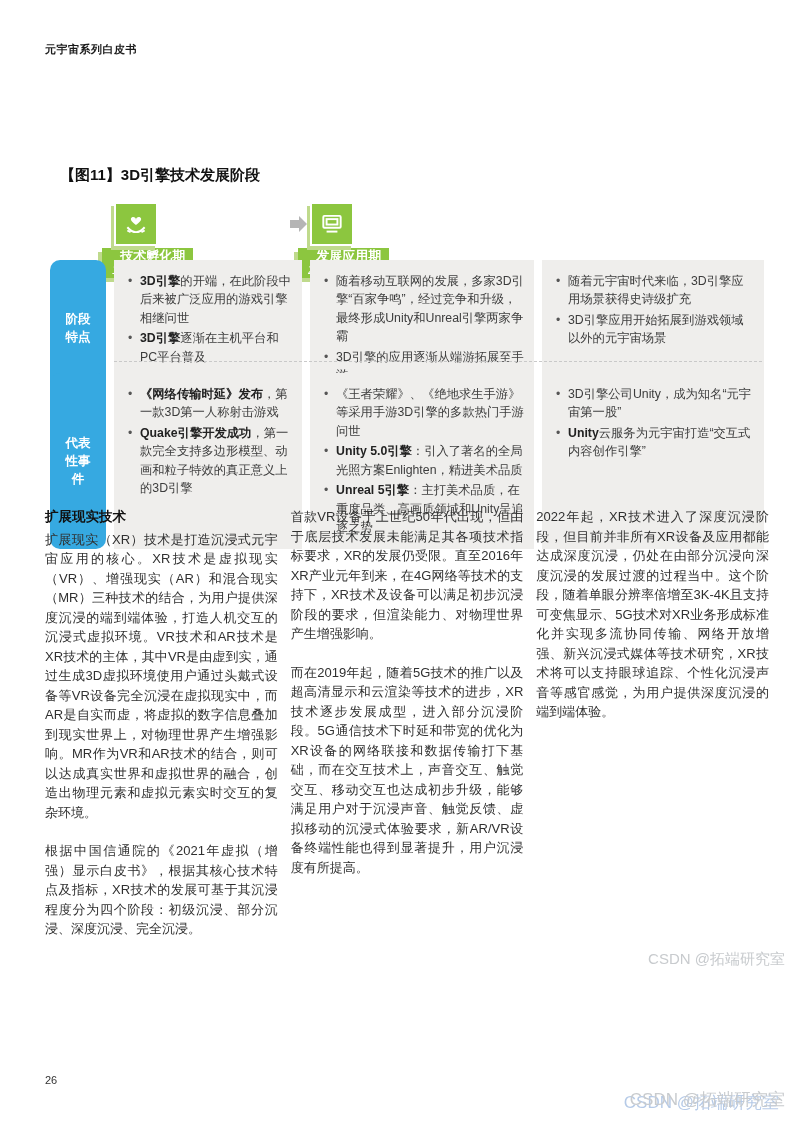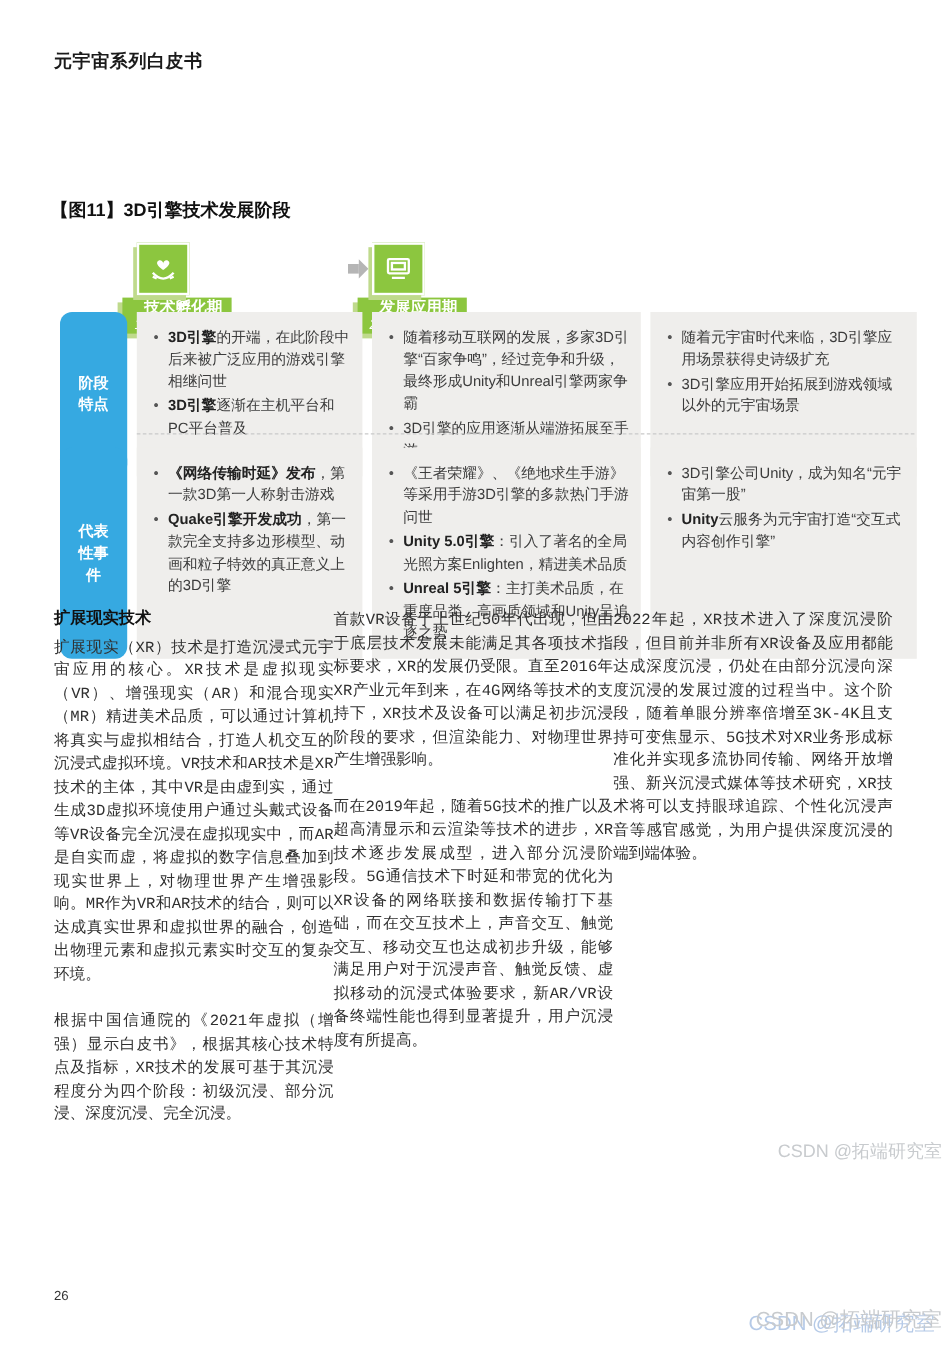--- a/index.html
+++ b/index.html
@@ -6,22 +6,22 @@
     --green:#8CC63F; --green_shadow:#BFDA8C; --blue:#36A9E1;
     --box_gray:#EFEEEC; --arrow_gray:#B5B5B5; --text:#3C3C3C;
     --watermark_gray:#C8CBCE; --watermark_blue:#7A9FD4;
   }
   *{margin:0;padding:0;box-sizing:border-box;}
   html,body{background:#fff;}
   body{
     width:793px;height:1122px;position:relative;overflow:hidden;
     font-family:"Liberation Sans","DejaVu Sans",sans-serif;color:var(--text);
   }
-  .doc-header{position:absolute;top:42px;left:45px;font-size:15px;font-weight:bold;color:#1a1a1a;letter-spacing:.5px;}
-  .fig-title{position:absolute;top:166px;left:42px;font-size:15px;font-weight:bold;color:#111;}
+  .doc-header{position:absolute;top:42px;left:45px;font-size:11px;font-weight:bold;color:#1a1a1a;letter-spacing:.5px;}
+  .fig-title{position:absolute;top:166px;left:60px;font-size:15px;font-weight:bold;color:#111;}
 
   .grid{display:grid;grid-template-columns:56px 188px 224px 222px;column-gap:8px;width:714px;}
   .timeline{position:absolute;top:202px;left:50px;}
   .stage{position:relative;display:flex;align-items:flex-start;height:50px;flex-direction:column;}
   .stage-icon{
     width:44px;height:44px;flex:0 0 44px;background:var(--green);
     border:2px solid #fff;z-index:2;display:flex;align-items:center;justify-content:center;
     box-shadow:-3px 4px 0 0 var(--green_shadow);
   }
   .banner{
@@ -48,21 +48,21 @@
   ul.cell{
     background:var(--box_gray);list-style:none;min-height:92px;
     padding:12px 10px 10px 26px;font-size:12.3px;line-height:1.5;color:var(--text);
   }
   .row2 ul.cell{min-height:114px;}
   ul.cell li{position:relative;margin-bottom:2px;}
   ul.cell li::before{content:"•";position:absolute;left:-12px;color:#555;}
   ul.cell strong{color:#222;}
   .sep{position:absolute;top:361px;left:114px;width:648px;border-top:1.5px dashed #C9C9C9;}
 
-  .article{position:absolute;top:507px;left:45px;width:724px;display:flex;font-family:Liberation Mono, monospace;}
+  .article{position:absolute;top:507px;left:45px;width:724px;display:flex;gap:13px;}
   .article .col{width:233px;font-size:13px;line-height:19.5px;text-align:justify;color:#303030;}
   .article h3{font-size:13.5px;font-weight:bold;color:#111;margin-bottom:3px;}
   .article p{margin-bottom:19px;}
 
   .page-number{position:absolute;top:1074px;left:45px;font-size:11px;color:#333;}
   .wm{position:absolute;right:8px;font-size:15px;color:var(--watermark_gray);white-space:nowrap;}
   .wm1{top:950px;}
   .wm2{top:1088px;height:26px;font-size:17px;}
   .wm2 .wm-blue{position:absolute;right:6px;top:3px;color:var(--watermark_blue);opacity:.55;}
   .wm2 .wm-gray{position:absolute;right:0;top:0;}
@@ -141,21 +141,21 @@
   <ul class="cell">
       <li>3D引擎公司Unity，成为知名“元宇宙第一股”</li>
       <li><strong>Unity</strong>云服务为元宇宙打造“交互式内容创作引擎”</li>
     </ul>
 </div>
 
 <div class="article">
   <div class="col">
     <h3>扩展现实技术</h3>
     <div>
-        <p>扩展现实（XR）技术是打造沉浸式元宇宙应用的核心。XR技术是虚拟现实（VR）、增强现实（AR）和混合现实（MR）精进美术品质，可以通过计算机将真实与虚拟相结合，打造人机交互的沉浸式虚拟环境。VR技术和AR技术是XR技术的主体，其中VR是由虚到实，通过生成3D虚拟环境使用户通过头戴式设备等VR设备完全沉浸在虚拟现实中，而AR是自实而虚，将虚拟的数字信息叠加到现实世界上，对物理世界产生增强影响。MR作为VR和AR技术的结合，则可以达成真实世界和虚拟世界的融合，创造出物理元素和虚拟元素实时交互的复杂环境。</p>
+        <p>扩展现实（XR）技术是打造沉浸式元宇宙应用的核心。XR技术是虚拟现实（VR）、增强现实（AR）和混合现实（MR）三种技术的结合，为用户提供深度沉浸的端到端体验，打造人机交互的沉浸式虚拟环境。VR技术和AR技术是XR技术的主体，其中VR是由虚到实，通过生成3D虚拟环境使用户通过头戴式设备等VR设备完全沉浸在虚拟现实中，而AR是自实而虚，将虚拟的数字信息叠加到现实世界上，对物理世界产生增强影响。MR作为VR和AR技术的结合，则可以达成真实世界和虚拟世界的融合，创造出物理元素和虚拟元素实时交互的复杂环境。</p>
         <p>根据中国信通院的《2021年虚拟（增强）显示白皮书》，根据其核心技术特点及指标，XR技术的发展可基于其沉浸程度分为四个阶段：初级沉浸、部分沉浸、深度沉浸、完全沉浸。</p>
       </div>
   </div>
   <div class="col">
     <div>
         <p>首款VR设备于上世纪50年代出现，但由于底层技术发展未能满足其各项技术指标要求，XR的发展仍受限。直至2016年XR产业元年到来，在4G网络等技术的支持下，XR技术及设备可以满足初步沉浸阶段的要求，但渲染能力、对物理世界产生增强影响。</p>
         <p>而在2019年起，随着5G技术的推广以及超高清显示和云渲染等技术的进步，XR技术逐步发展成型，进入部分沉浸阶段。5G通信技术下时延和带宽的优化为XR设备的网络联接和数据传输打下基础，而在交互技术上，声音交互、触觉交互、移动交互也达成初步升级，能够满足用户对于沉浸声音、触觉反馈、虚拟移动的沉浸式体验要求，新AR/VR设备终端性能也得到显著提升，用户沉浸度有所提高。</p>
       </div>
   </div>
   <div class="col">

